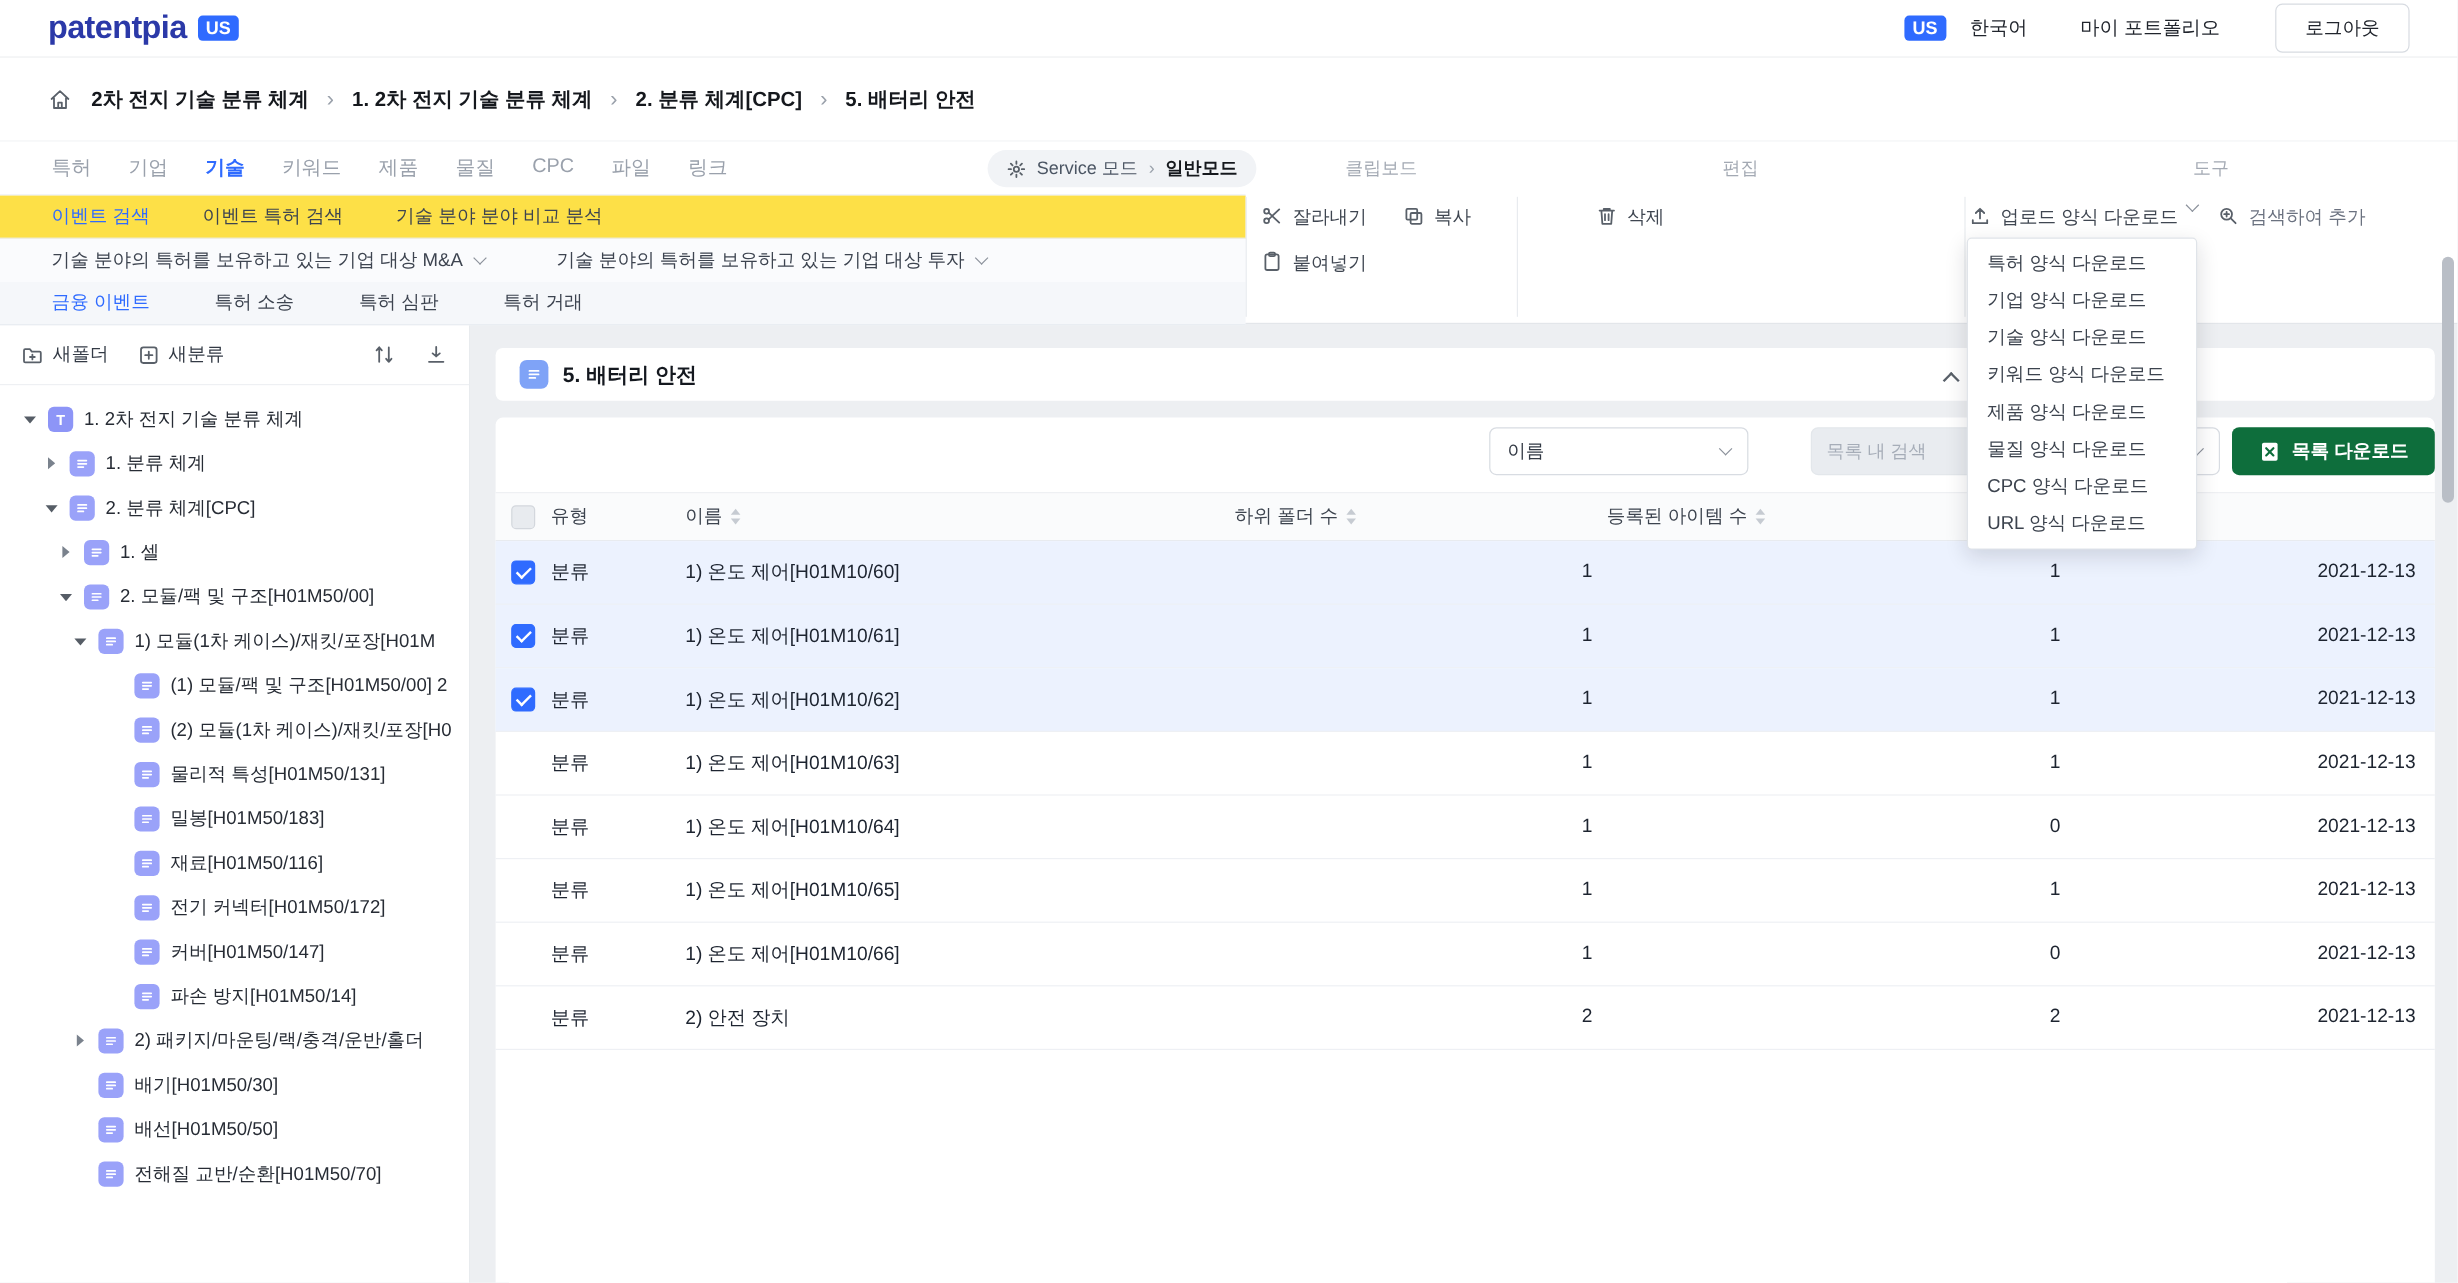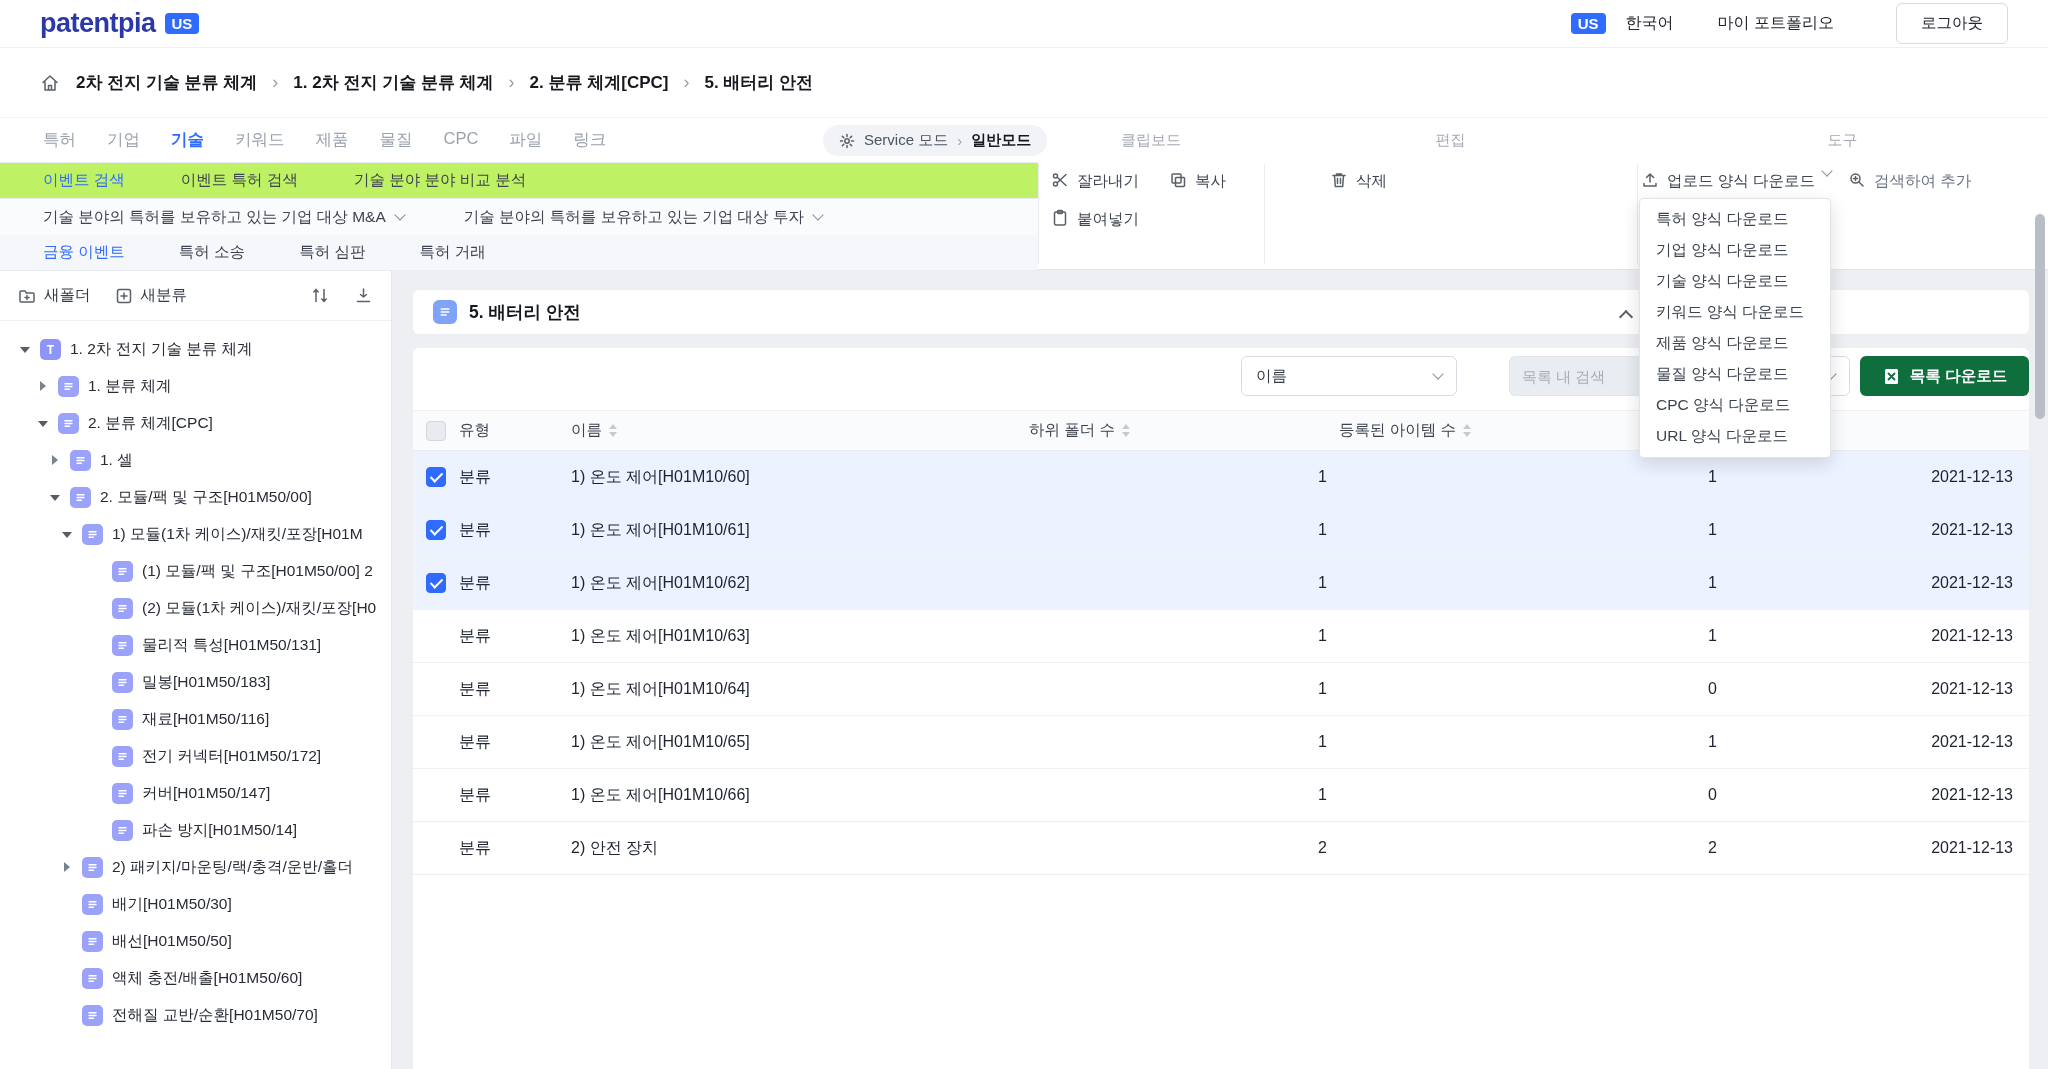--- a/index.html
+++ b/index.html
@@ -11,21 +11,21 @@
   
   .topbar{position:absolute;top:0;left:0;right:0;height:48px;background:#fff;
           border-bottom:1px solid #eef0f2;display:flex;align-items:center;padding:0 40px;z-index:6}
   .logo{font-size:27px;font-weight:800;color:#2b39a8;letter-spacing:-.5px}
   .badge-us{background:#2f6bff;color:#fff;font-size:15px;font-weight:700;border-radius:4px;
             padding:3px 7px;margin-left:9px;line-height:1}
   .topbar-right{margin-left:auto;display:flex;align-items:center;gap:20px}
   .lang-label{font-size:16px;color:#20242c}
   .portfolio-link{font-size:16px;color:#20242c;margin-left:24px}
   .logout-btn{border:1px solid #d7dbe1;border-radius:6px;padding:9px 24px;font-size:15.5px;
-              background:#fff;color:#20242c;margin-left:42px;cursor:pointer}
+              background:#fff;color:#20242c;margin-left:26px;cursor:pointer}
 
   
   .breadcrumb-bar{position:absolute;top:48px;left:0;right:0;height:70px;background:#fff;
                   border-bottom:1px solid #f2f3f5;display:flex;align-items:center;padding:0 40px;z-index:5}
   .crumbs{display:flex;align-items:center;margin-left:16px}
   .crumb{font-size:17px;font-weight:700;color:#15181d;white-space:nowrap}
   .crumb + .crumb::before{content:"›";color:#9aa1ab;font-weight:400;margin:0 15px;font-size:18px}
 
   
   .ribbon{position:absolute;top:118px;left:0;right:0;height:152px;background:#fff;
@@ -41,21 +41,21 @@
   .group-title{position:absolute;top:0;height:44px;display:flex;align-items:center;justify-content:center;
                color:#a3a9b3;font-size:15px}
   #gt-clip{left:1038px;width:226px}
   #gt-edit{left:1264px;width:373px}
   #gt-tools{left:1637px;width:411px}
   .band{position:relative;height:108px}
   .vsep{position:absolute;top:2px;bottom:6px;width:1px;background:#e8ebef}
   .left-rows{position:absolute;left:0;top:0;width:1038px;height:108px;border-top:1px solid #e9edf2}
   .lrow{height:36px;display:flex;align-items:center;padding-left:43px;font-size:15.5px;color:#3d4450;
         border-bottom:1px solid #e9edf2;white-space:nowrap}
-  .lrow-1{background:#bef264;gap:56px}
+  .lrow-1{background:#fde047;gap:44px}
   .lrow-2{background:#f5f7fa;gap:54px}
   .lrow-3{background:#fafbfd;gap:60px;border-bottom:none}
   .litem{cursor:pointer}
   .litem[data-active="true"]{color:#2f6bff}
   .scope-item{display:flex;align-items:center;gap:10px;cursor:pointer}
   .chev-down{width:8px;height:8px;border-right:1.5px solid #8b919b;border-bottom:1.5px solid #8b919b;
              transform:rotate(45deg);margin-top:-4px}
   .rbtn{position:absolute;display:flex;align-items:flex-start;gap:8px;font-size:15.5px;color:#3f4651;
         cursor:pointer;white-space:nowrap}
 
@@ -535,30 +535,20 @@
         <span class="twisty"></span>
         <span class="node-icon">
 
           <svg class="badge-lines" viewBox="0 0 13 13">
             <path d="M3 3.8h7M3 6.5h7M3 9.2h4.5" stroke="#fff" stroke-width="1.4" stroke-linecap="round" fill="none"></path>
           </svg>
         </span>
         <span class="tree-label">배선[H01M50/50]</span>
       </div>
 
-      <div class="tree-row" data-level="3" data-expand="none" data-badge="">
-        <span class="twisty"></span>
-        <span class="node-icon">
-
-          <svg class="badge-lines" viewBox="0 0 13 13">
-            <path d="M3 3.8h7M3 6.5h7M3 9.2h4.5" stroke="#fff" stroke-width="1.4" stroke-linecap="round" fill="none"></path>
-          </svg>
-        </span>
-        <span class="tree-label">액체 충전/배출[H01M50/60]</span>
-      </div>
 
       <div class="tree-row" data-level="3" data-expand="none" data-badge="">
         <span class="twisty"></span>
         <span class="node-icon">
 
           <svg class="badge-lines" viewBox="0 0 13 13">
             <path d="M3 3.8h7M3 6.5h7M3 9.2h4.5" stroke="#fff" stroke-width="1.4" stroke-linecap="round" fill="none"></path>
           </svg>
         </span>
         <span class="tree-label">전해질 교반/순환[H01M50/70]</span>

